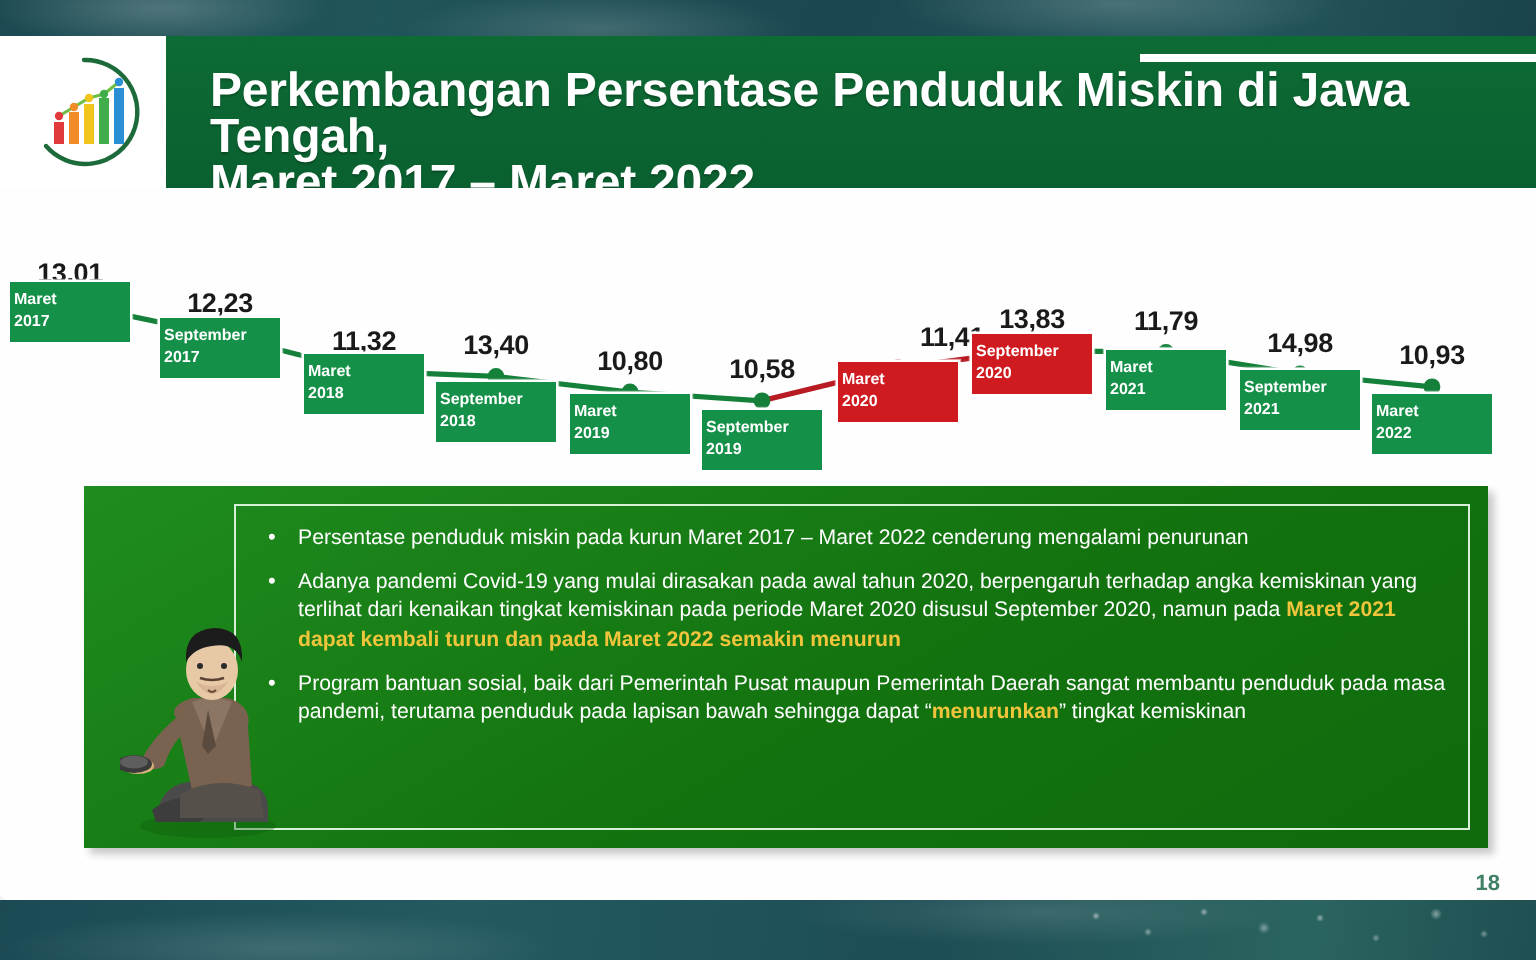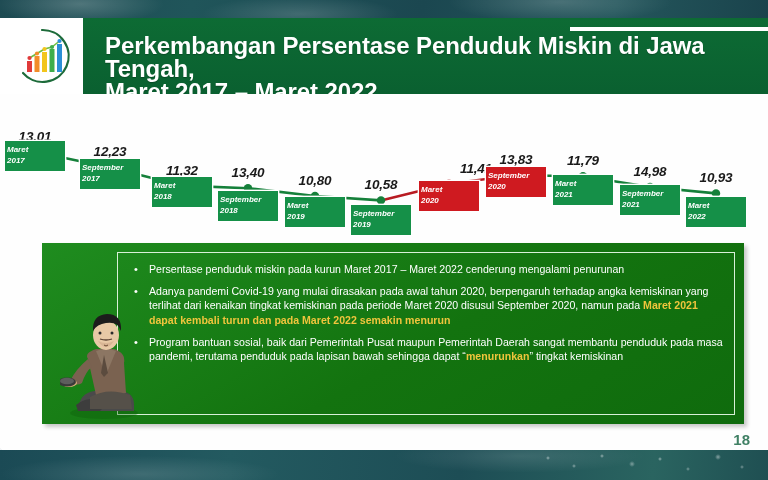--- a/index.html
+++ b/index.html
@@ -68,21 +68,21 @@
 
   
   .logo-box{
     position:absolute; left:0px; top:18px; width:84px; height:76px;
     background:#ffffff; display:flex; align-items:center; justify-content:center;
   }
   .logo-svg{ display:block; }
 
   
   .chart{
-    position:absolute; left:0; top:100px; width:724px; height:140px;font-style:italic;
+    position:absolute; left:0; top:100px; width:724px; height:140px;
   }
   .chart-svg{ position:absolute; left:0; top:0; }
   .dp-value{
     position:absolute; transform:translate(-50%,-100%);
     font-size:13.5px; font-weight:bold; color:#1a1a1a; white-space:nowrap;
     letter-spacing:-.2px;
   }
   .dp-box{
     position:absolute; transform:translateX(-50%);
     color:#ffffff; font-size:8px; line-height:10.5px; font-weight:600;
@@ -112,21 +112,21 @@
   .note-item{ display:flex; margin-bottom:8px; }
   .note-bullet{ width:15px; flex:0 0 15px; font-size:11px; line-height:14.2px; }
   .note-text{ flex:1; }
   .hl{ color:#f0c53c; font-weight:bold; }
 
   .person{ position:absolute; left:18px; top:58px; width:86px; height:120px; }
 
   
   .page-num{
     position:absolute; right:18px; bottom:32px;
-    font-size:15px; font-weight:bold; color:#1f6b4a; opacity:.85;
+    font-size:11px; font-weight:bold; color:#1f6b4a; opacity:.85;
   }
 </style>
 </head>
 <body>
 
 <div class="band-top"></div>
 
 <div class="page-body"></div>
 
 <div class="logo-box">

